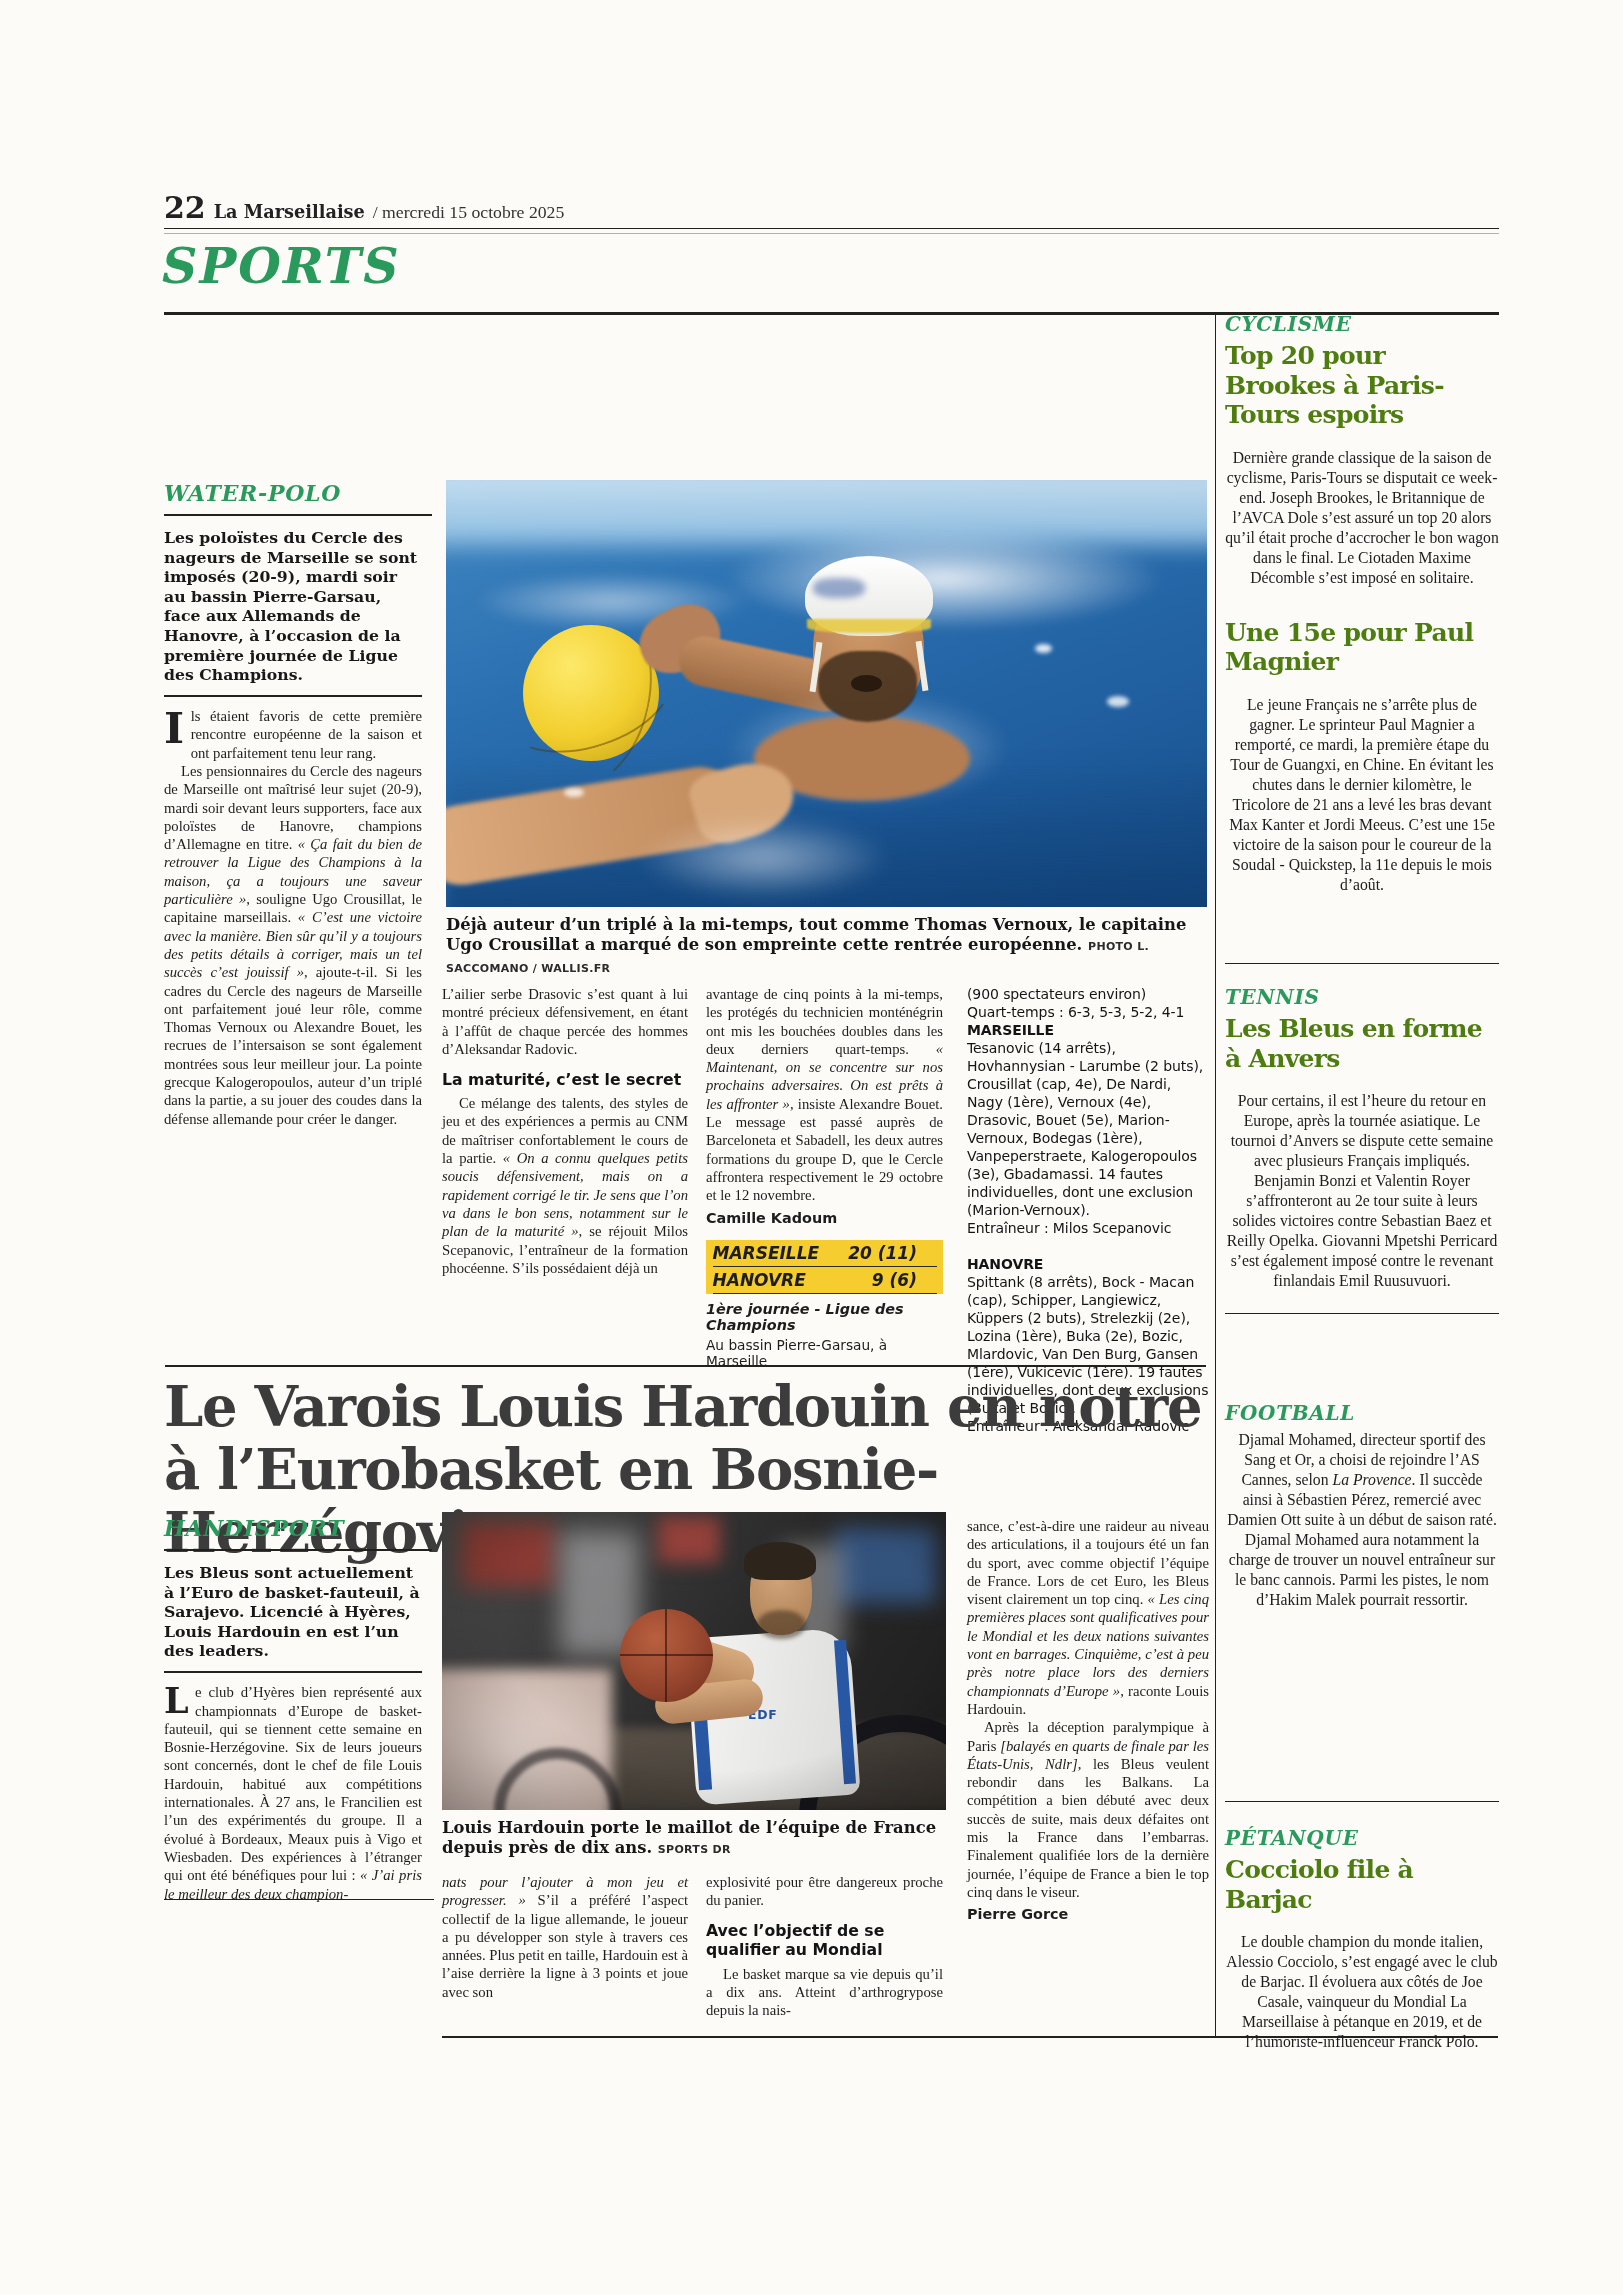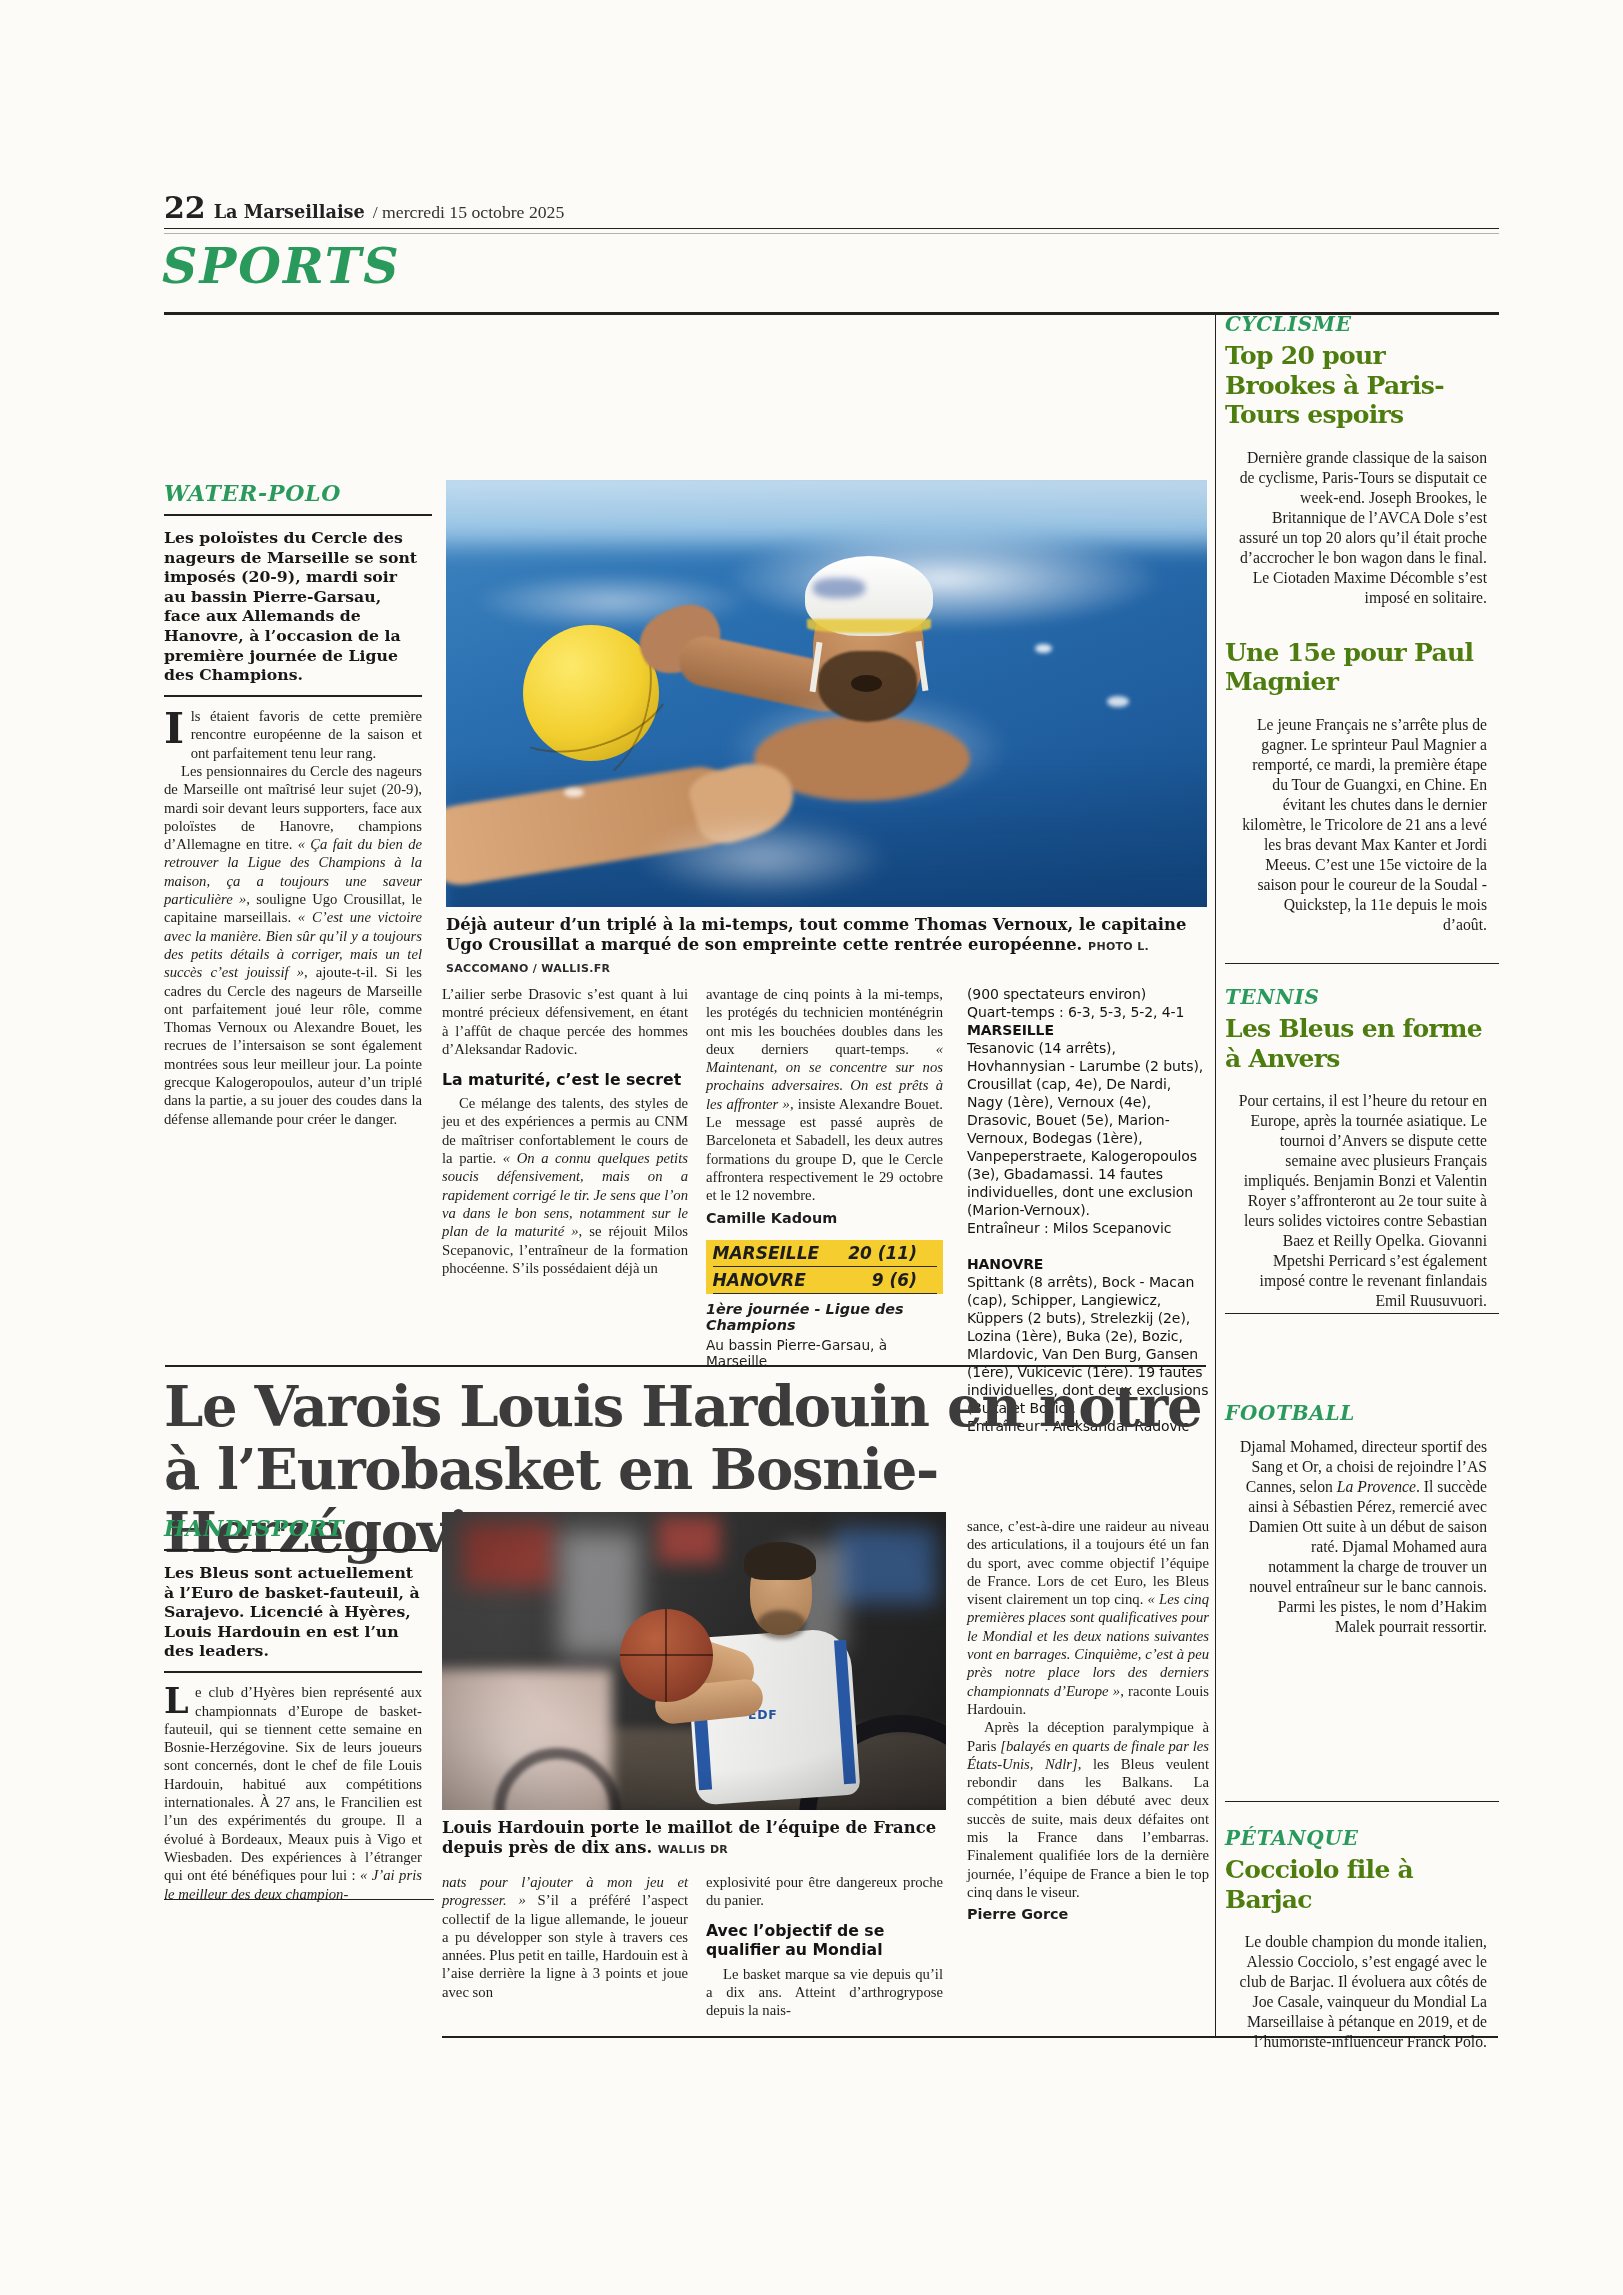--- a/index.html
+++ b/index.html
@@ -61,21 +61,21 @@
         color:#141414;letter-spacing:-0.1px;text-align:left;margin:0;}
   .stat-label{font-weight:bold;}
   .gap28{margin-top:18.3px;}
 
   
   .sb{position:absolute;left:1225px;width:274px;}
   .sb-rubric{font-family:"DejaVu Serif",serif;font-style:italic;font-weight:bold;
              font-size:20px;color:#2a9a5c;letter-spacing:0.7px;margin:0 0 5.2px 0;}
   .sb-title{font-family:"DejaVu Serif",serif;font-weight:bold;font-size:25px;line-height:29.5px;
             color:#4d7c0f;margin:0 0 18.3px 0;max-width:259px;letter-spacing:-0.7px;}
-  .sb-body{font-size:15.7px;line-height:20px;text-align:right;margin:12px;}
+  .sb-body{font-size:15.7px;line-height:20px;text-align:center;margin:0;}
   .sb-sub{margin-top:30px;}
 
   
   .photo{position:absolute;overflow:hidden;background:#777;}
   .ph{position:absolute;}
   .photo1{left:446px;top:480px;width:761px;height:427px;
           background:linear-gradient(160deg,#4187c2 0%,#2a6fb0 35%,#1f5d9e 70%,#174e88 100%);}
   .photo2{left:442px;top:1512px;width:504px;height:298px;
           background:linear-gradient(120deg,#4a4a4a,#2a2a2a 55%,#1d1d1d);}
   .jersey-text{font-family:"DejaVu Sans",sans-serif;font-weight:bold;font-size:12.4px;
@@ -213,21 +213,21 @@
     <div class="ph" style="left:193px;top:126px;width:121px;height:41px;background:linear-gradient(#d7ab7e,#b8875b);border-radius:26px;transform:rotate(18deg);"></div>
     <div class="ph" style="left:213px;top:171px;width:108px;height:37px;background:linear-gradient(#d7ab7e,#b0805a);border-radius:26px;transform:rotate(-6deg);"></div>
     <div class="ph" style="left:178px;top:97px;width:93px;height:93px;border-radius:50%;background:radial-gradient(circle at 38% 32%,#b9603f,#93432c 60%,#6f2f1d);">
       <div class="ph" style="left:48%;top:0;width:2.6px;height:100%;background:rgba(30,10,5,.55);"></div>
       <div class="ph" style="left:0;top:48%;width:100%;height:2.6px;background:rgba(30,10,5,.55);"></div>
     </div>
     <div class="ph" style="left:0;top:0;width:100%;height:100%;background:radial-gradient(ellipse at 55% 40%,rgba(0,0,0,0) 55%,rgba(0,0,0,.3));"></div>
   </div>
 
   <div class="caption" style="left:442px;top:1818px;width:504px;">
-    <span>Louis Hardouin porte le maillot de l’équipe de France depuis près de dix ans. </span><span class="credit">WALLIS DR</span>
+    <span>Louis Hardouin porte le maillot de l’équipe de France depuis près de dix ans. </span><span class="credit">SPORTS DR</span>
   </div>
 
   <div class="col" style="left:442px;top:1873px;width:246px;">
     <p class="bt"><span class="it">nats pour l’ajouter à mon jeu et progresser. »</span><span> S’il a préféré l’aspect collectif de la ligue allemande, le joueur a pu développer son style à travers ces années. Plus petit en taille, Hardouin est à l’aise derrière la ligne à 3 points et joue avec son</span></p>
   </div>
 
   <div class="col" style="left:706px;top:1873px;width:237px;">
     <p class="bt">explosivité pour être dangereux proche du panier.</p>
     <div class="subhead">Avec l’objectif de se qualifier au Mondial</div>
     <p class="bt indent">Le basket marque sa vie depuis qu’il a dix ans. Atteint d’arthrogrypose depuis la nais-</p>

